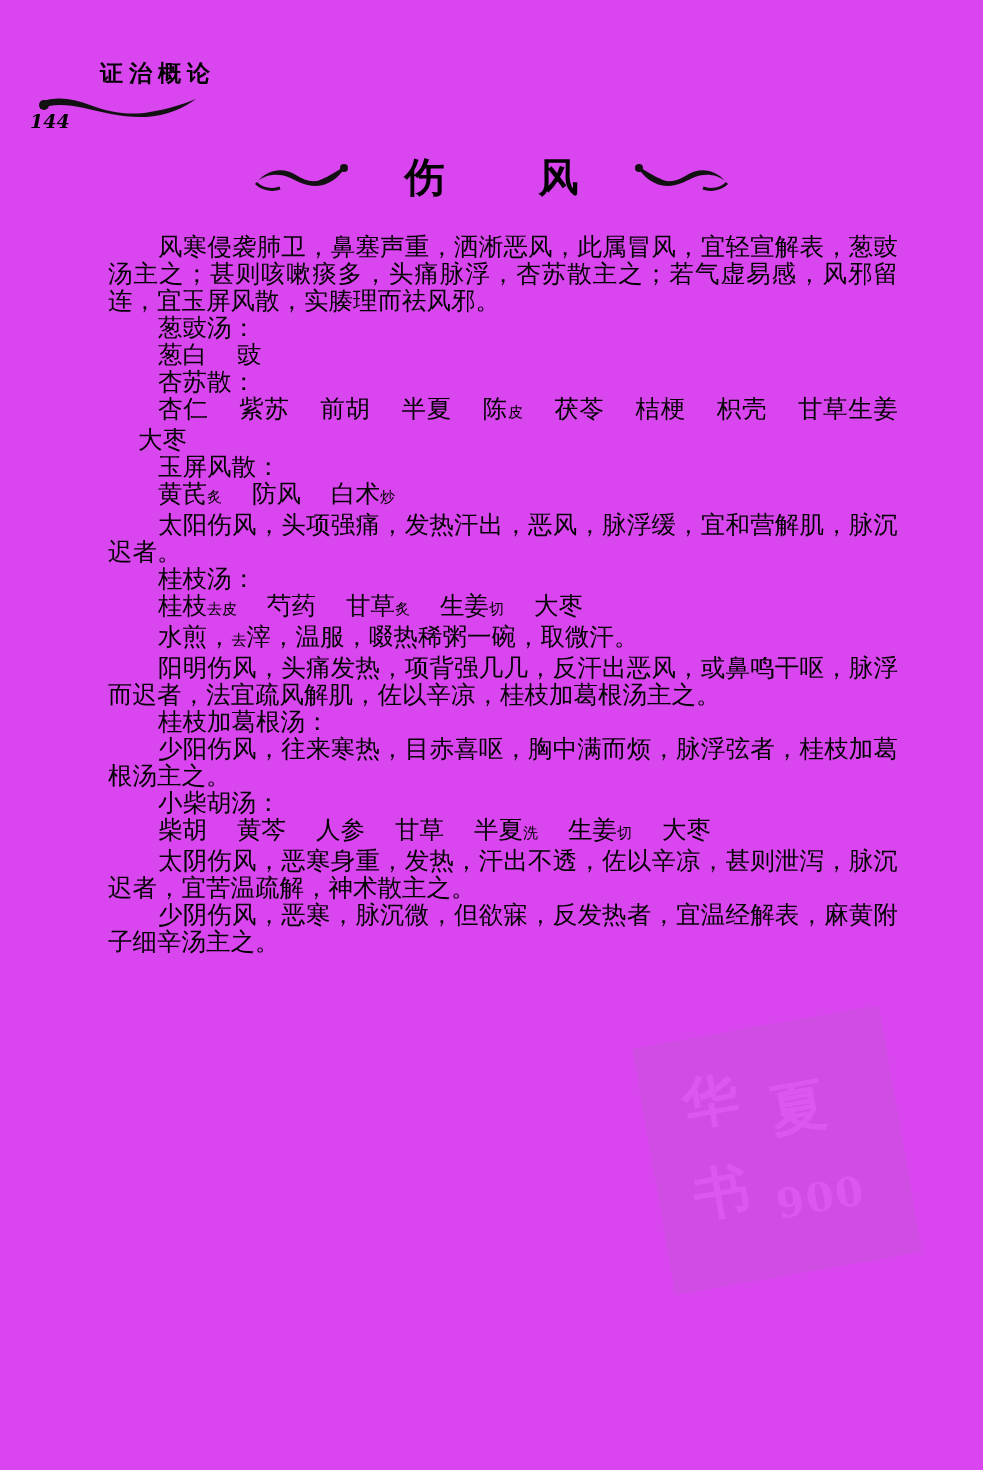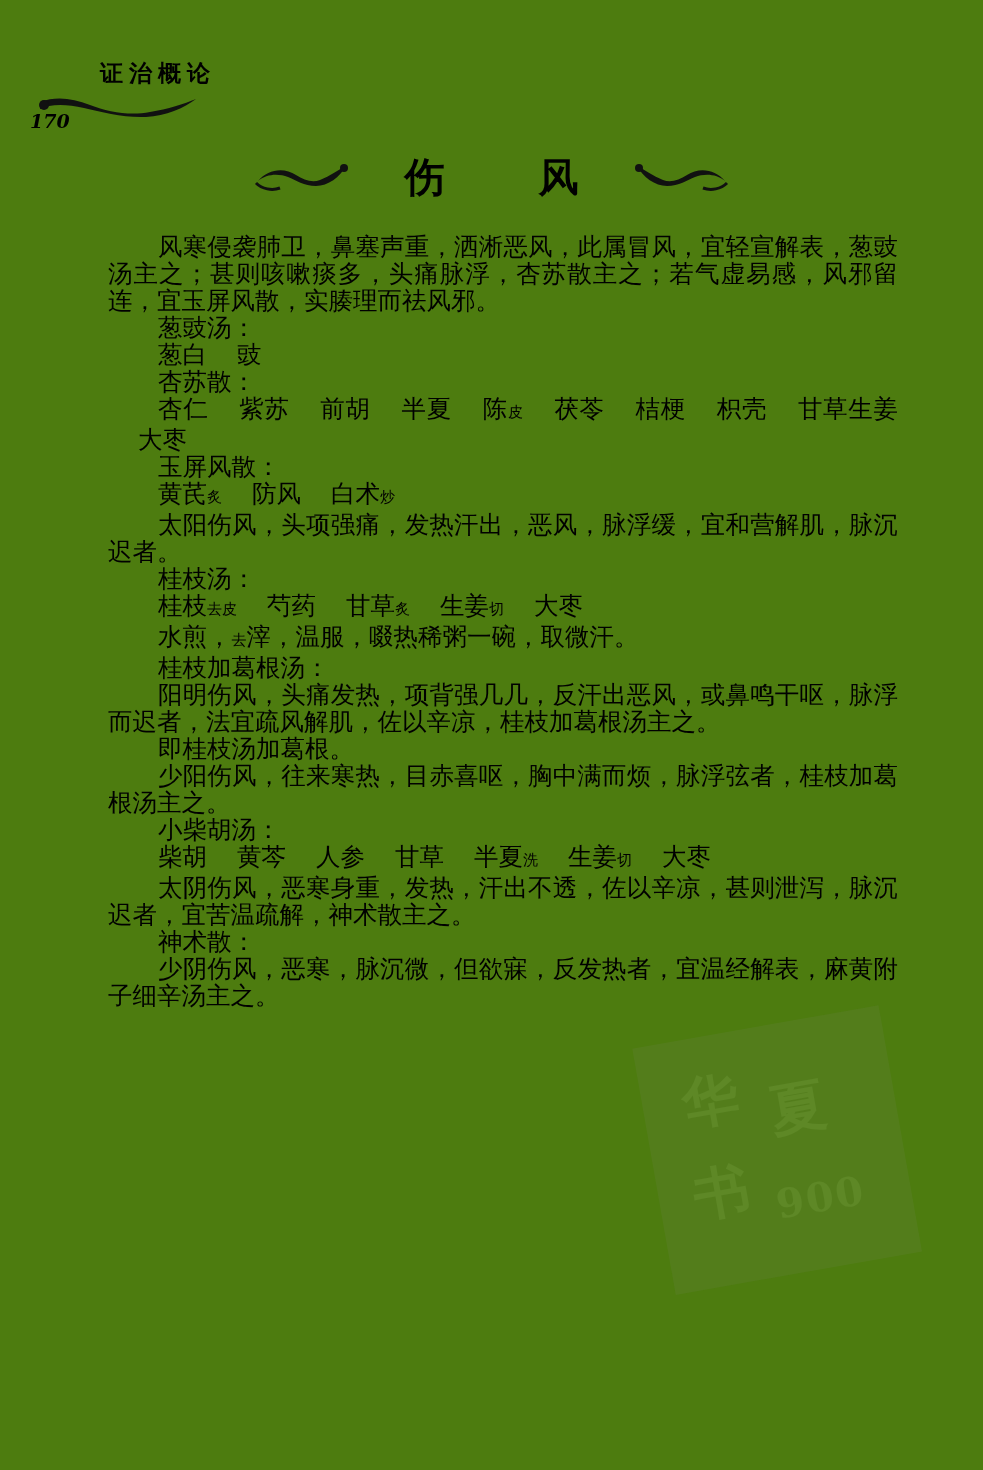--- a/index.html
+++ b/index.html
@@ -9,21 +9,21 @@
   }
   body {
     font-family: "DejaVu Serif", "Liberation Serif", serif;
     color: #000000;
   }
   .page {
     position: relative;
     width: 983px;
     height: 1470px;
     overflow: hidden;
-    background: #4d7c0f;
+    background: #d946ef;
   }
 
   
   .runhead {
     position: absolute;
     left: 100px;
     top: 58px;
     font-size: 23px;
     letter-spacing: 6px;
     font-weight: 600;
@@ -137,21 +137,21 @@
 <div class="page">
 
   <div class="runhead">证治概论</div>
 
   <svg class="head-rule" viewBox="0 0 160 22">
     <path d="M2 6 C 18 0, 34 2, 52 9 C 70 16, 92 20, 112 16 C 130 13, 146 8, 158 3
              C 146 12, 128 20, 108 21 C 86 22, 64 16, 46 12 C 28 8, 12 8, 2 13 Z" fill="#111"></path>
     <circle cx="6" cy="9" r="5" fill="#111"></circle>
   </svg>
 
-  <div class="folio">170</div>
+  <div class="folio">144</div>
 
   <div class="title-wrap">
     <span class="title-row">
       <svg class="orn" viewBox="0 0 95 34">
         <path d="M4 20 C 14 8, 30 6, 42 14 C 50 19, 58 22, 66 19 C 76 15, 84 9, 92 5
                  C 86 16, 74 25, 62 25 C 50 25, 42 19, 34 16 C 24 12, 12 13, 4 20 Z" fill="#111"></path>
         <path d="M2 22 C 8 28, 18 30, 26 27" stroke="#111" stroke-width="3" fill="none"></path>
         <circle cx="90" cy="7" r="4" fill="#111"></circle>
       </svg>
       <span class="title-text">伤  风</span>
@@ -179,24 +179,22 @@
       <p class="para indent">葱豉汤：</p>
       <p class="para indent">葱白<span class="sp"></span>豉</p>
       <p class="para indent">杏苏散：</p>
       <p class="para indent">杏仁<span class="sp"></span>紫苏<span class="sp"></span>前胡<span class="sp"></span>半夏<span class="sp"></span>陈<span class="small">皮</span><span class="sp"></span>茯苓<span class="sp"></span>桔梗<span class="sp"></span>枳壳<span class="sp"></span>甘草生姜<span class="sp"></span>大枣</p>
       <p class="para indent">玉屏风散：</p>
       <p class="para indent">黄芪<span class="small">炙</span><span class="sp"></span>防风<span class="sp"></span>白术<span class="small">炒</span></p>
       <p class="para indent">太阳伤风，头项强痛，发热汗出，恶风，脉浮缓，宜和营解肌，脉沉迟者。</p>
       <p class="para indent">桂枝汤：</p>
       <p class="para indent">桂枝<span class="small">去</span><span class="small">皮</span><span class="sp"></span>芍药<span class="sp"></span>甘草<span class="small">炙</span><span class="sp"></span>生姜<span class="small">切</span><span class="sp"></span>大枣</p>
       <p class="para indent">水煎，<span class="small">去</span>滓，温服，啜热稀粥一碗，取微汗。</p>
+      <p class="para indent">阳明伤风，头痛发热，项背强几几，反汗出恶风，或鼻鸣干呕，脉浮而迟者，法宜疏风解肌，佐以辛凉，桂枝加葛根汤主之。</p>
       <p class="para indent">桂枝加葛根汤：</p>
-      <p class="para indent">阳明伤风，头痛发热，项背强几几，反汗出恶风，或鼻鸣干呕，脉浮而迟者，法宜疏风解肌，佐以辛凉，桂枝加葛根汤主之。</p>
-      <p class="para indent">即桂枝汤加葛根。</p>
       <p class="para indent">少阳伤风，往来寒热，目赤喜呕，胸中满而烦，脉浮弦者，桂枝加葛根汤主之。</p>
       <p class="para indent">小柴胡汤：</p>
       <p class="para indent">柴胡<span class="sp"></span>黄芩<span class="sp"></span>人参<span class="sp"></span>甘草<span class="sp"></span>半夏<span class="small">洗</span><span class="sp"></span>生姜<span class="small">切</span><span class="sp"></span>大枣</p>
       <p class="para indent">太阴伤风，恶寒身重，发热，汗出不透，佐以辛凉，甚则泄泻，脉沉迟者，宜苦温疏解，神术散主之。</p>
-      <p class="para indent">神术散：</p>
       <p class="para indent">少阴伤风，恶寒，脉沉微，但欲寐，反发热者，宜温经解表，麻黄附子细辛汤主之。</p>
     </div>
 
 </div>
 
 </body></html>

